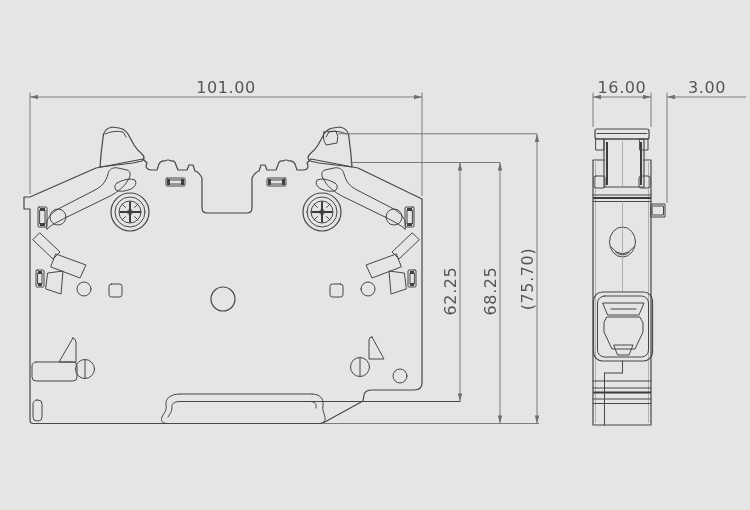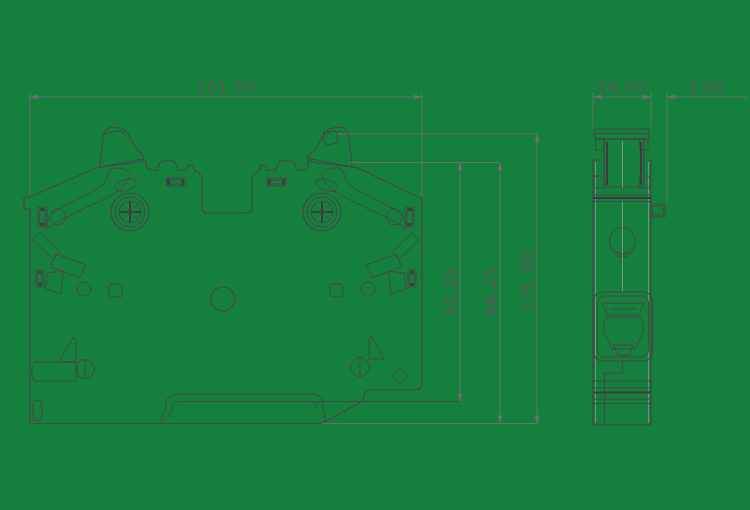--- a/index.html
+++ b/index.html
@@ -1,16 +1,16 @@
 <!DOCTYPE html>
 <html><head>
 <meta charset="utf-8">
 <style>
   html,body{margin:0;padding:0;background:#ffffff;}
-  .sheet{position:relative;width:750px;height:510px;background:#15803d;overflow:hidden;
+  .sheet{position:relative;width:750px;height:510px;background:#e5e5e5;overflow:hidden;
          font-family:"DejaVu Sans",sans-serif;}
   svg{display:block;}
   .geo{stroke:#474747;fill:none;stroke-width:1.2;stroke-linejoin:round;stroke-linecap:round;}
   .geo2{stroke:#474747;fill:none;stroke-width:1;stroke-linejoin:round;stroke-linecap:round;}
   .geo-lt{stroke:#9a9a9a;fill:none;stroke-width:.7;}
   .geo-bold{stroke:#3c3c3c;fill:none;stroke-width:2;}
   .dkfill{fill:#3f3f3f;stroke:none;}
   .dim{stroke:#6f6f6f;fill:none;stroke-width:.9;stroke-linecap:butt;}
   .dimfill{fill:#6f6f6f;stroke:none;}
   .dimtext{fill:#565656;font-size:16px;letter-spacing:.6px;font-family:"DejaVu Sans",sans-serif;}

